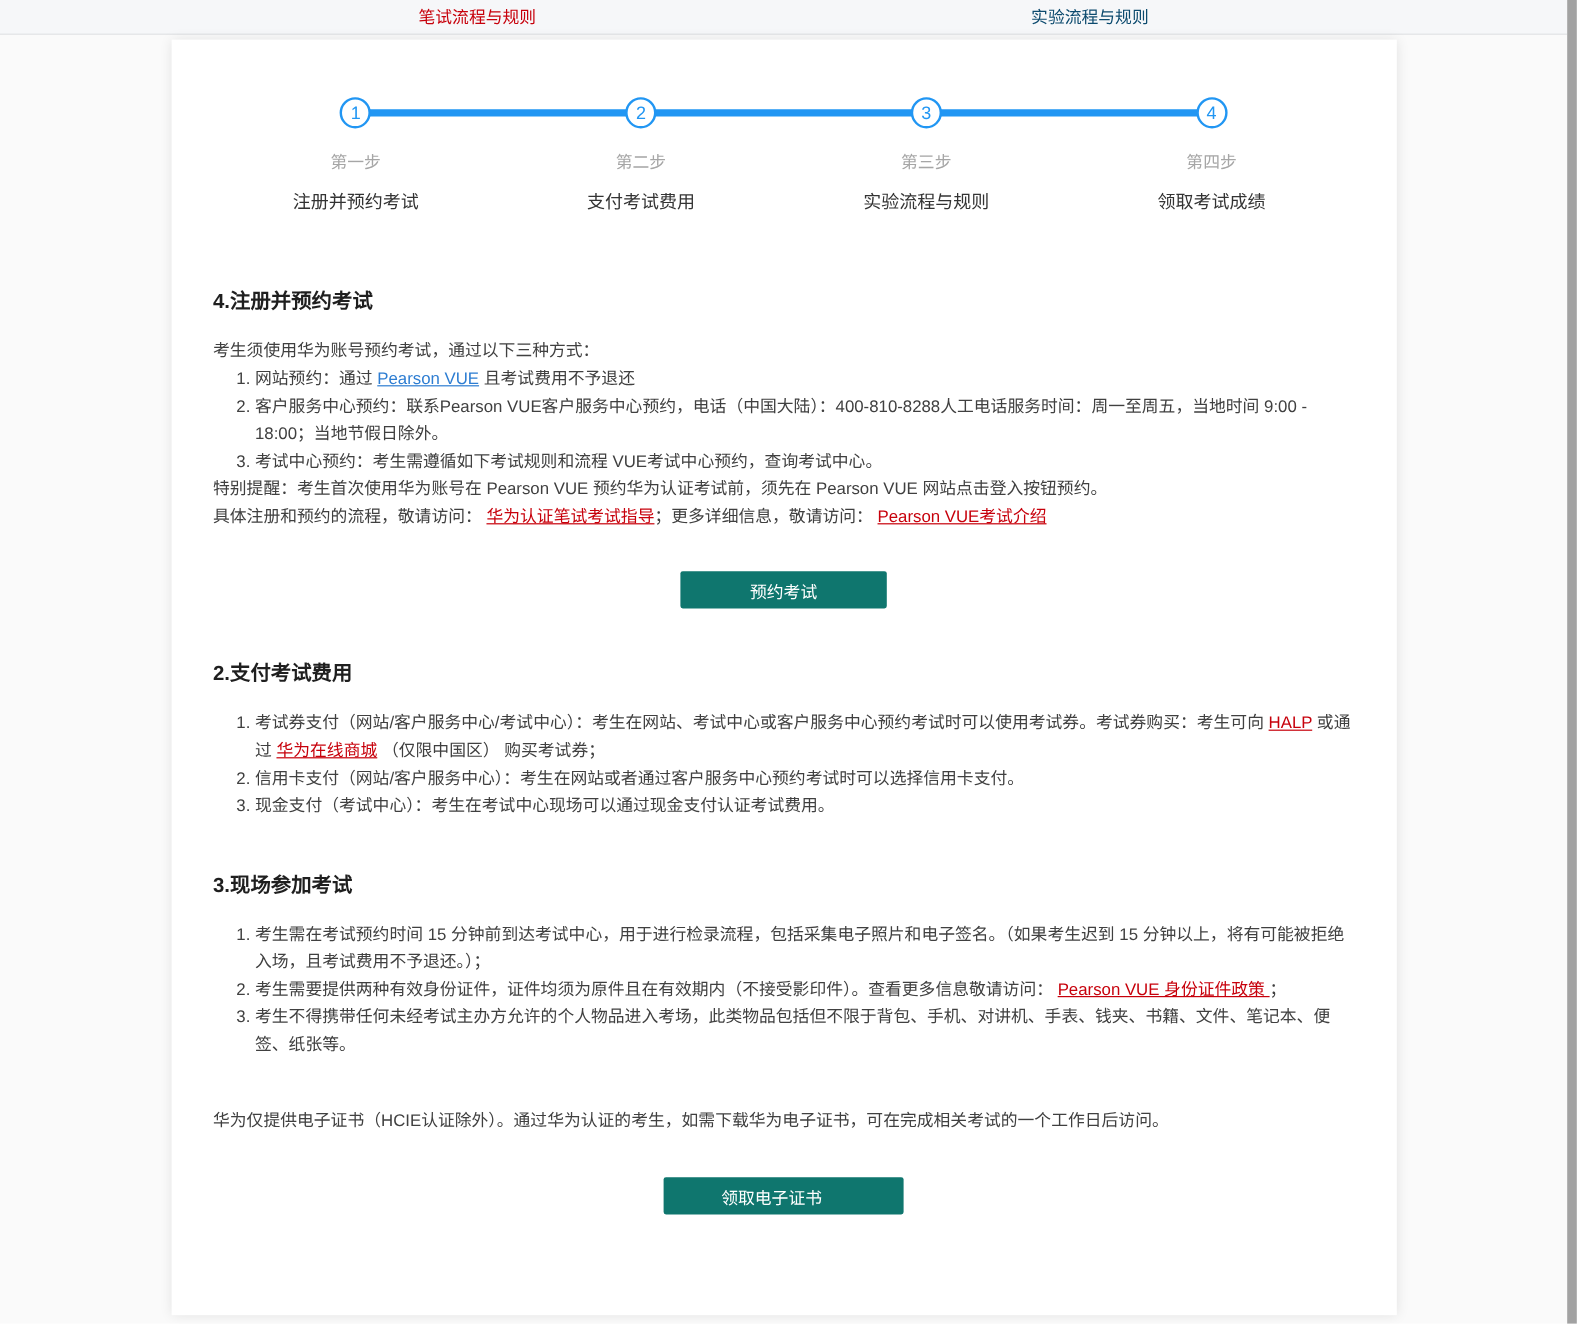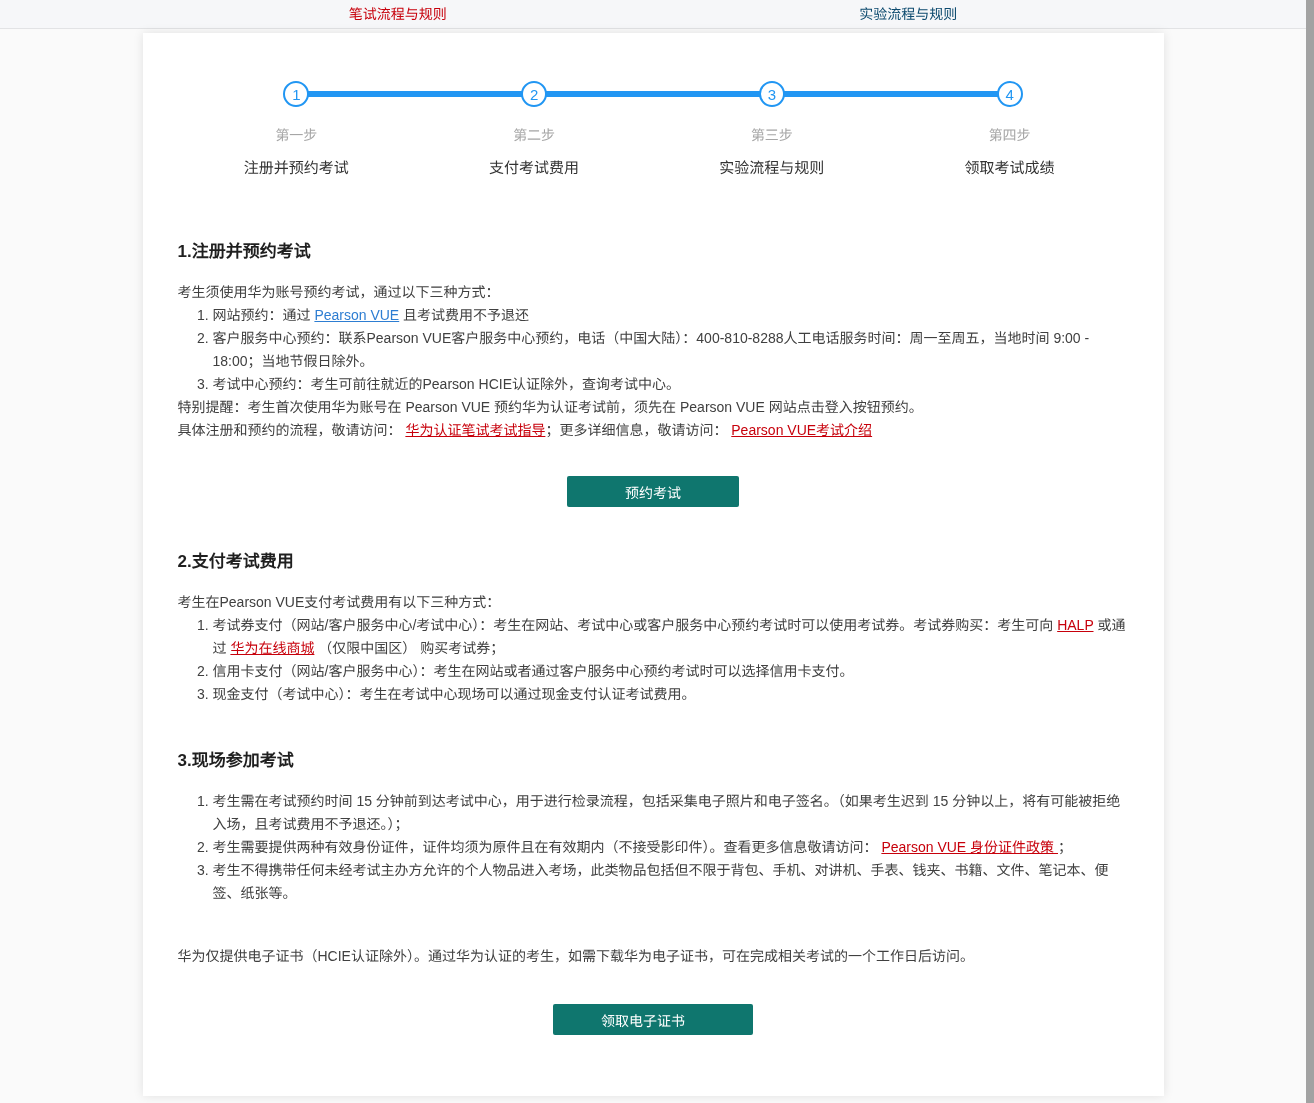--- a/index.html
+++ b/index.html
@@ -102,37 +102,36 @@
       <div class="step">
         <div class="step-circle">
             <span>4</span>
           </div>
         <div class="step-name">第四步</div>
         <div class="step-label">领取考试成绩</div>
       </div>
     </div>
 
     <div class="sec">
-      <h2>1.注册并预约考试</h2>
+      <h2>4.注册并预约考试</h2>
       <p class="intro">考生须使用华为账号预约考试，通过以下三种方式：</p>
       <ol>
           <li><span>网站预约：通过 </span><a href="#" class="lnk-blue">Pearson VUE</a><span> 且考试费用不予退还</span></li>
           <li><span>客户服务中心预约：联系Pearson VUE客户服务中心预约，电话（中国大陆）：400-810-8288人工电话服务时间：周一至周五，当地时间 9:00 - 18:00；当地节假日除外。</span></li>
-          <li><span>考试中心预约：考生可前往就近的Pearson HCIE认证除外，查询考试中心。</span></li>
+          <li><span>考试中心预约：考生需遵循如下考试规则和流程 VUE考试中心预约，查询考试中心。</span></li>
         </ol>
       <p class="reminder">特别提醒：考生首次使用华为账号在 Pearson VUE 预约华为认证考试前，须先在 Pearson VUE 网站点击登入按钮预约。</p>
       <p class="guide"><span>具体注册和预约的流程，敬请访问： </span><a href="#" class="lnk-red">华为认证笔试考试指导</a><span>；更多详细信息，敬请访问： </span><a href="#" class="lnk-red">Pearson VUE考试介绍</a></p>
       <div class="btn-row">
         <button class="btn">预约考试</button>
       </div>
     </div>
 
     <div class="sec">
       <h2>2.支付考试费用</h2>
-      <p class="intro">考生在Pearson VUE支付考试费用有以下三种方式：</p>
       <ol>
           <li><span>考试券支付（网站/客户服务中心/考试中心）：考生在网站、考试中心或客户服务中心预约考试时可以使用考试券。考试券购买：考生可向 </span><a href="#" class="lnk-red">HALP</a><span> 或通过 </span><a href="#" class="lnk-red">华为在线商城</a><span> （仅限中国区） 购买考试券；</span></li>
           <li><span>信用卡支付（网站/客户服务中心）：考生在网站或者通过客户服务中心预约考试时可以选择信用卡支付。</span></li>
           <li><span>现金支付（考试中心）：考生在考试中心现场可以通过现金支付认证考试费用。</span></li>
         </ol>
     </div>
 
     <div class="sec">
       <h2>3.现场参加考试</h2>
       <ol>

